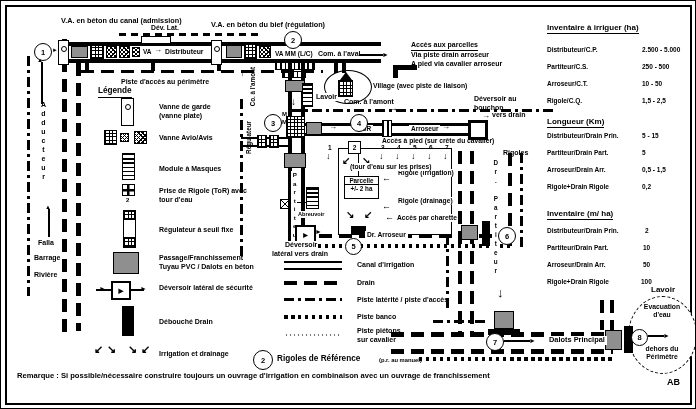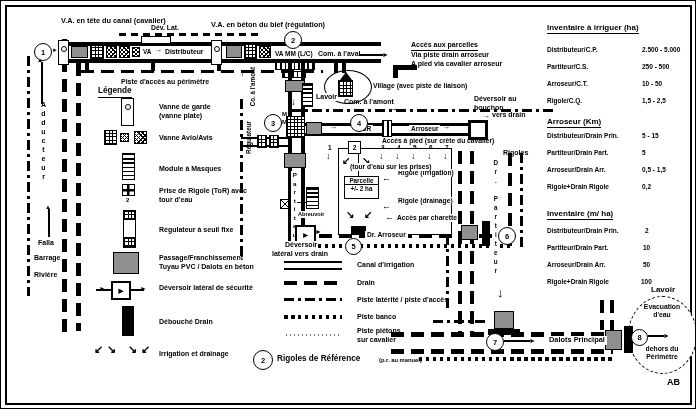--- a/index.html
+++ b/index.html
@@ -56,21 +56,21 @@
   <span class="arrow" style="left:44px;top:203px;font-size:6px">▲</span>
   <div class="vline" style="left:47px;top:208px;width:1.5px;height:28px"></div>
   <div class="lbl" style="left:37px;top:238px">Falla</div>
   <div class="lbl" style="left:33px;top:253px">Barrage</div>
   <div class="lbl" style="left:33px;top:270px">Rivière</div>
   <div class="circ" style="left:33px;top:42px;width:16px;height:16px">1</div>
   <span class="arrow" style="left:51px;top:46px;font-size:6px">►</span>
   <span class="arrow" style="left:36px;top:56px;font-size:6px">▲</span>
   <div class="vline" style="left:40px;top:61px;width:1.5px;height:42px"></div>
 
-  <div class="lbl" style="left:60px;top:16px;font-size:7.3px">V.A. en tête du canal (cavalier)</div>
+  <div class="lbl" style="left:60px;top:16px;font-size:7.3px">V.A. en béton du canal (admission)</div>
   <div class="lbl" style="left:210px;top:20px;font-size:7.3px">V.A. en béton du bief (régulation)</div>
   <div class="hline" style="left:60px;top:41px;width:320px;height:3.5px"></div>
   <div class="hline" style="left:60px;top:58px;width:320px;height:3.5px"></div>
   <div class="hdash2" style="left:118px;top:32px;width:142px;height:2.5px"></div>
   <div class="lbl" style="left:150px;top:23px;font-size:6.8px">Dév. Lat.</div>
   <div class="valve" style="left:140px;top:35px;width:30px;height:8px"></div>
   <div class="valve" style="left:57px;top:39px;width:11px;height:25px">
       <div class="dot"></div>
     </div>
   <div class="gray" style="left:70px;top:45px;width:17px;height:12px"></div>
@@ -307,34 +307,35 @@
   <div class="lbl u" style="left:546px;top:22px;font-size:8px">Inventaire à irriguer (ha)</div>
   <div class="lbl" style="left:546px;top:45px;font-size:6.5px">Distributeur/C.P.</div>
   <div class="lbl" style="left:641px;top:45px;font-size:6.5px">2.500 - 5.000</div>
   <div class="lbl" style="left:546px;top:62px;font-size:6.5px">Partiteur/C.S.</div>
   <div class="lbl" style="left:641px;top:62px;font-size:6.5px">250 - 500</div>
   <div class="lbl" style="left:546px;top:79px;font-size:6.5px">Arroseur/C.T.</div>
   <div class="lbl" style="left:641px;top:79px;font-size:6.5px">10 - 50</div>
   <div class="lbl" style="left:546px;top:96px;font-size:6.5px">Rigole/C.Q.</div>
   <div class="lbl" style="left:641px;top:96px;font-size:6.5px">1,5 - 2,5</div>
 
-  <div class="lbl u" style="left:546px;top:116px;font-size:8px">Arroseur (Km)</div>
+  <div class="lbl u" style="left:546px;top:116px;font-size:8px">Longueur (Km)</div>
   <div class="lbl" style="left:546px;top:131px;font-size:6.5px">Distributeur/Drain Prin.</div>
   <div class="lbl" style="left:641px;top:131px;font-size:6.5px">5 - 15</div>
   <div class="lbl" style="left:546px;top:148px;font-size:6.5px">Partiteur/Drain Part.</div>
   <div class="lbl" style="left:641px;top:148px;font-size:6.5px">5</div>
   <div class="lbl" style="left:546px;top:165px;font-size:6.5px">Arroseur/Drain Arr.</div>
   <div class="lbl" style="left:641px;top:165px;font-size:6.5px">0,5 - 1,5</div>
   <div class="lbl" style="left:546px;top:182px;font-size:6.5px">Rigole+Drain Rigole</div>
   <div class="lbl" style="left:641px;top:182px;font-size:6.5px">0,2</div>
 
   <div class="lbl u" style="left:546px;top:208px;font-size:8px">Inventaire (m/ ha)</div>
   <div class="lbl" style="left:546px;top:226px;font-size:6.5px">Distributeur/Drain Prin.</div>
   <div class="lbl" style="left:644px;top:226px;font-size:6.5px">2</div>
   <div class="lbl" style="left:546px;top:243px;font-size:6.5px">Partiteur/Drain Part.</div>
   <div class="lbl" style="left:642px;top:243px;font-size:6.5px">10</div>
   <div class="lbl" style="left:546px;top:260px;font-size:6.5px">Arroseur/Drain Arr.</div>
   <div class="lbl" style="left:642px;top:260px;font-size:6.5px">50</div>
   <div class="lbl" style="left:546px;top:277px;font-size:6.5px">Rigole+Drain Rigole</div>
   <div class="lbl" style="left:640px;top:277px;font-size:6.5px">100</div>
 
+  <div class="lbl" style="left:16px;top:371px;font-size:7.6px">Remarque : Si possible/nécessaire construire toujours un ouvrage d'irrigation en combinaison avec un ouvrage de franchissement</div>
   <div class="lbl" style="left:666px;top:376px;font-size:9px">AB</div>
 </div>
 
 </body></html>

